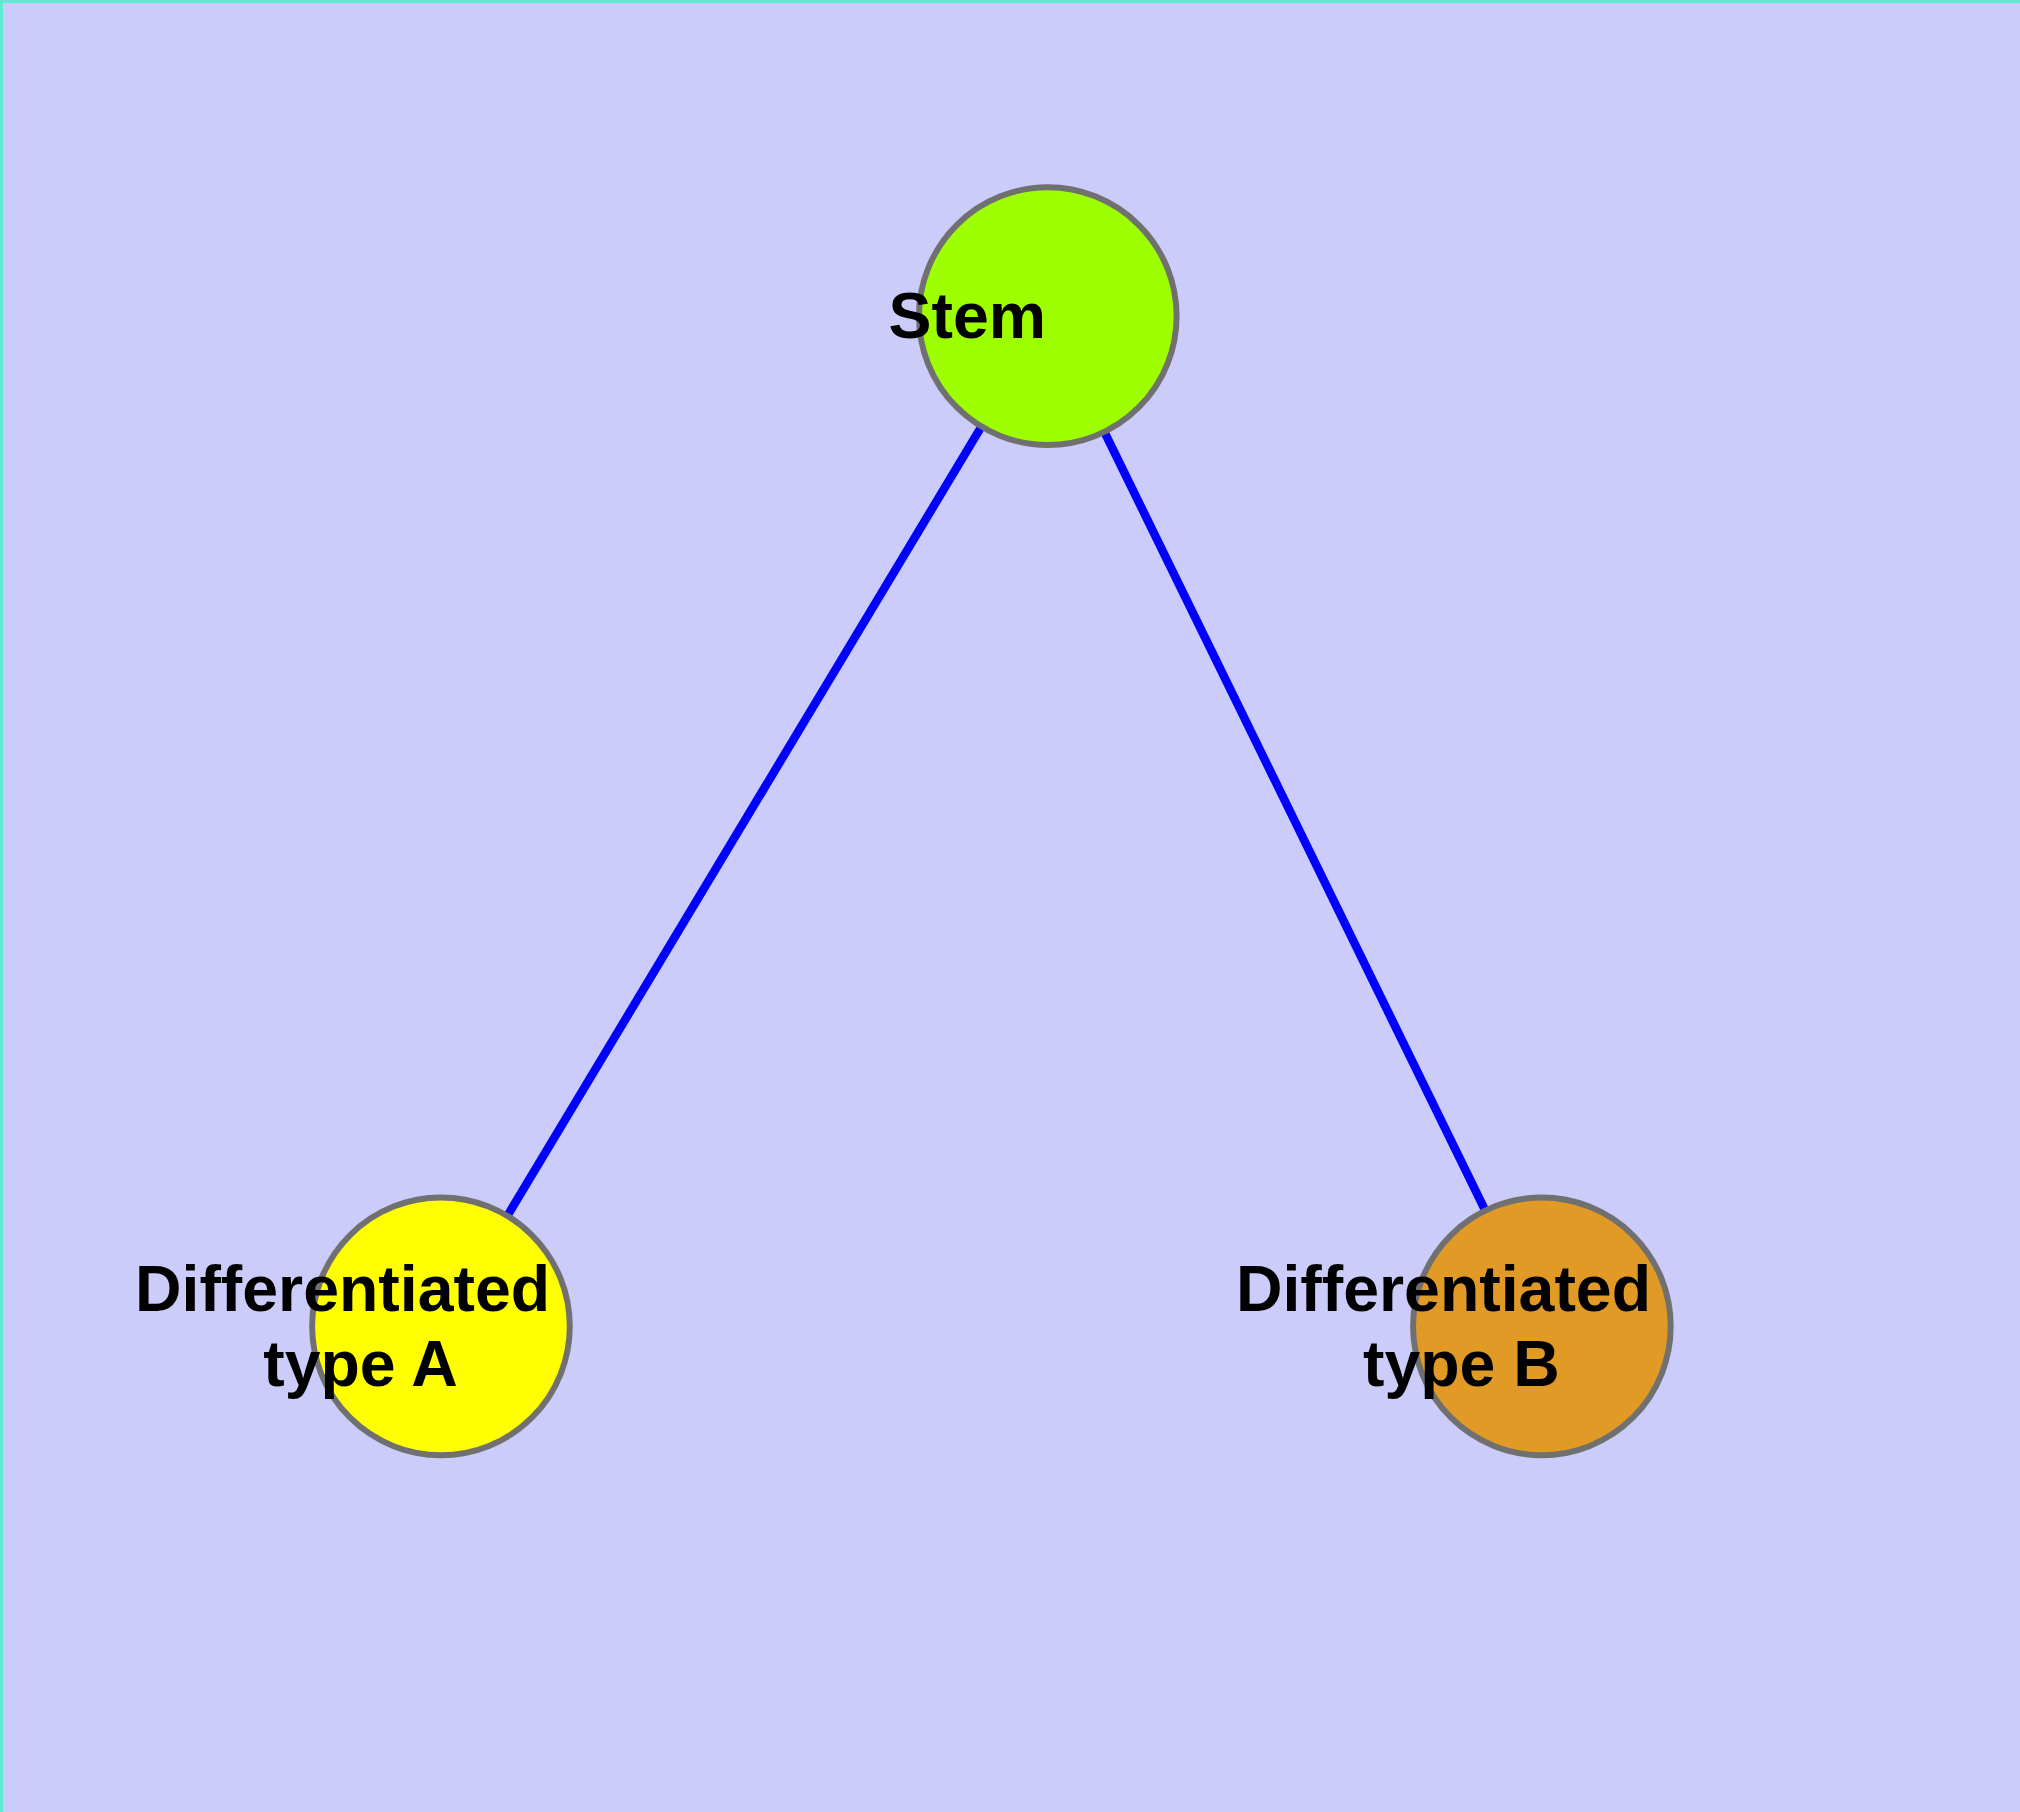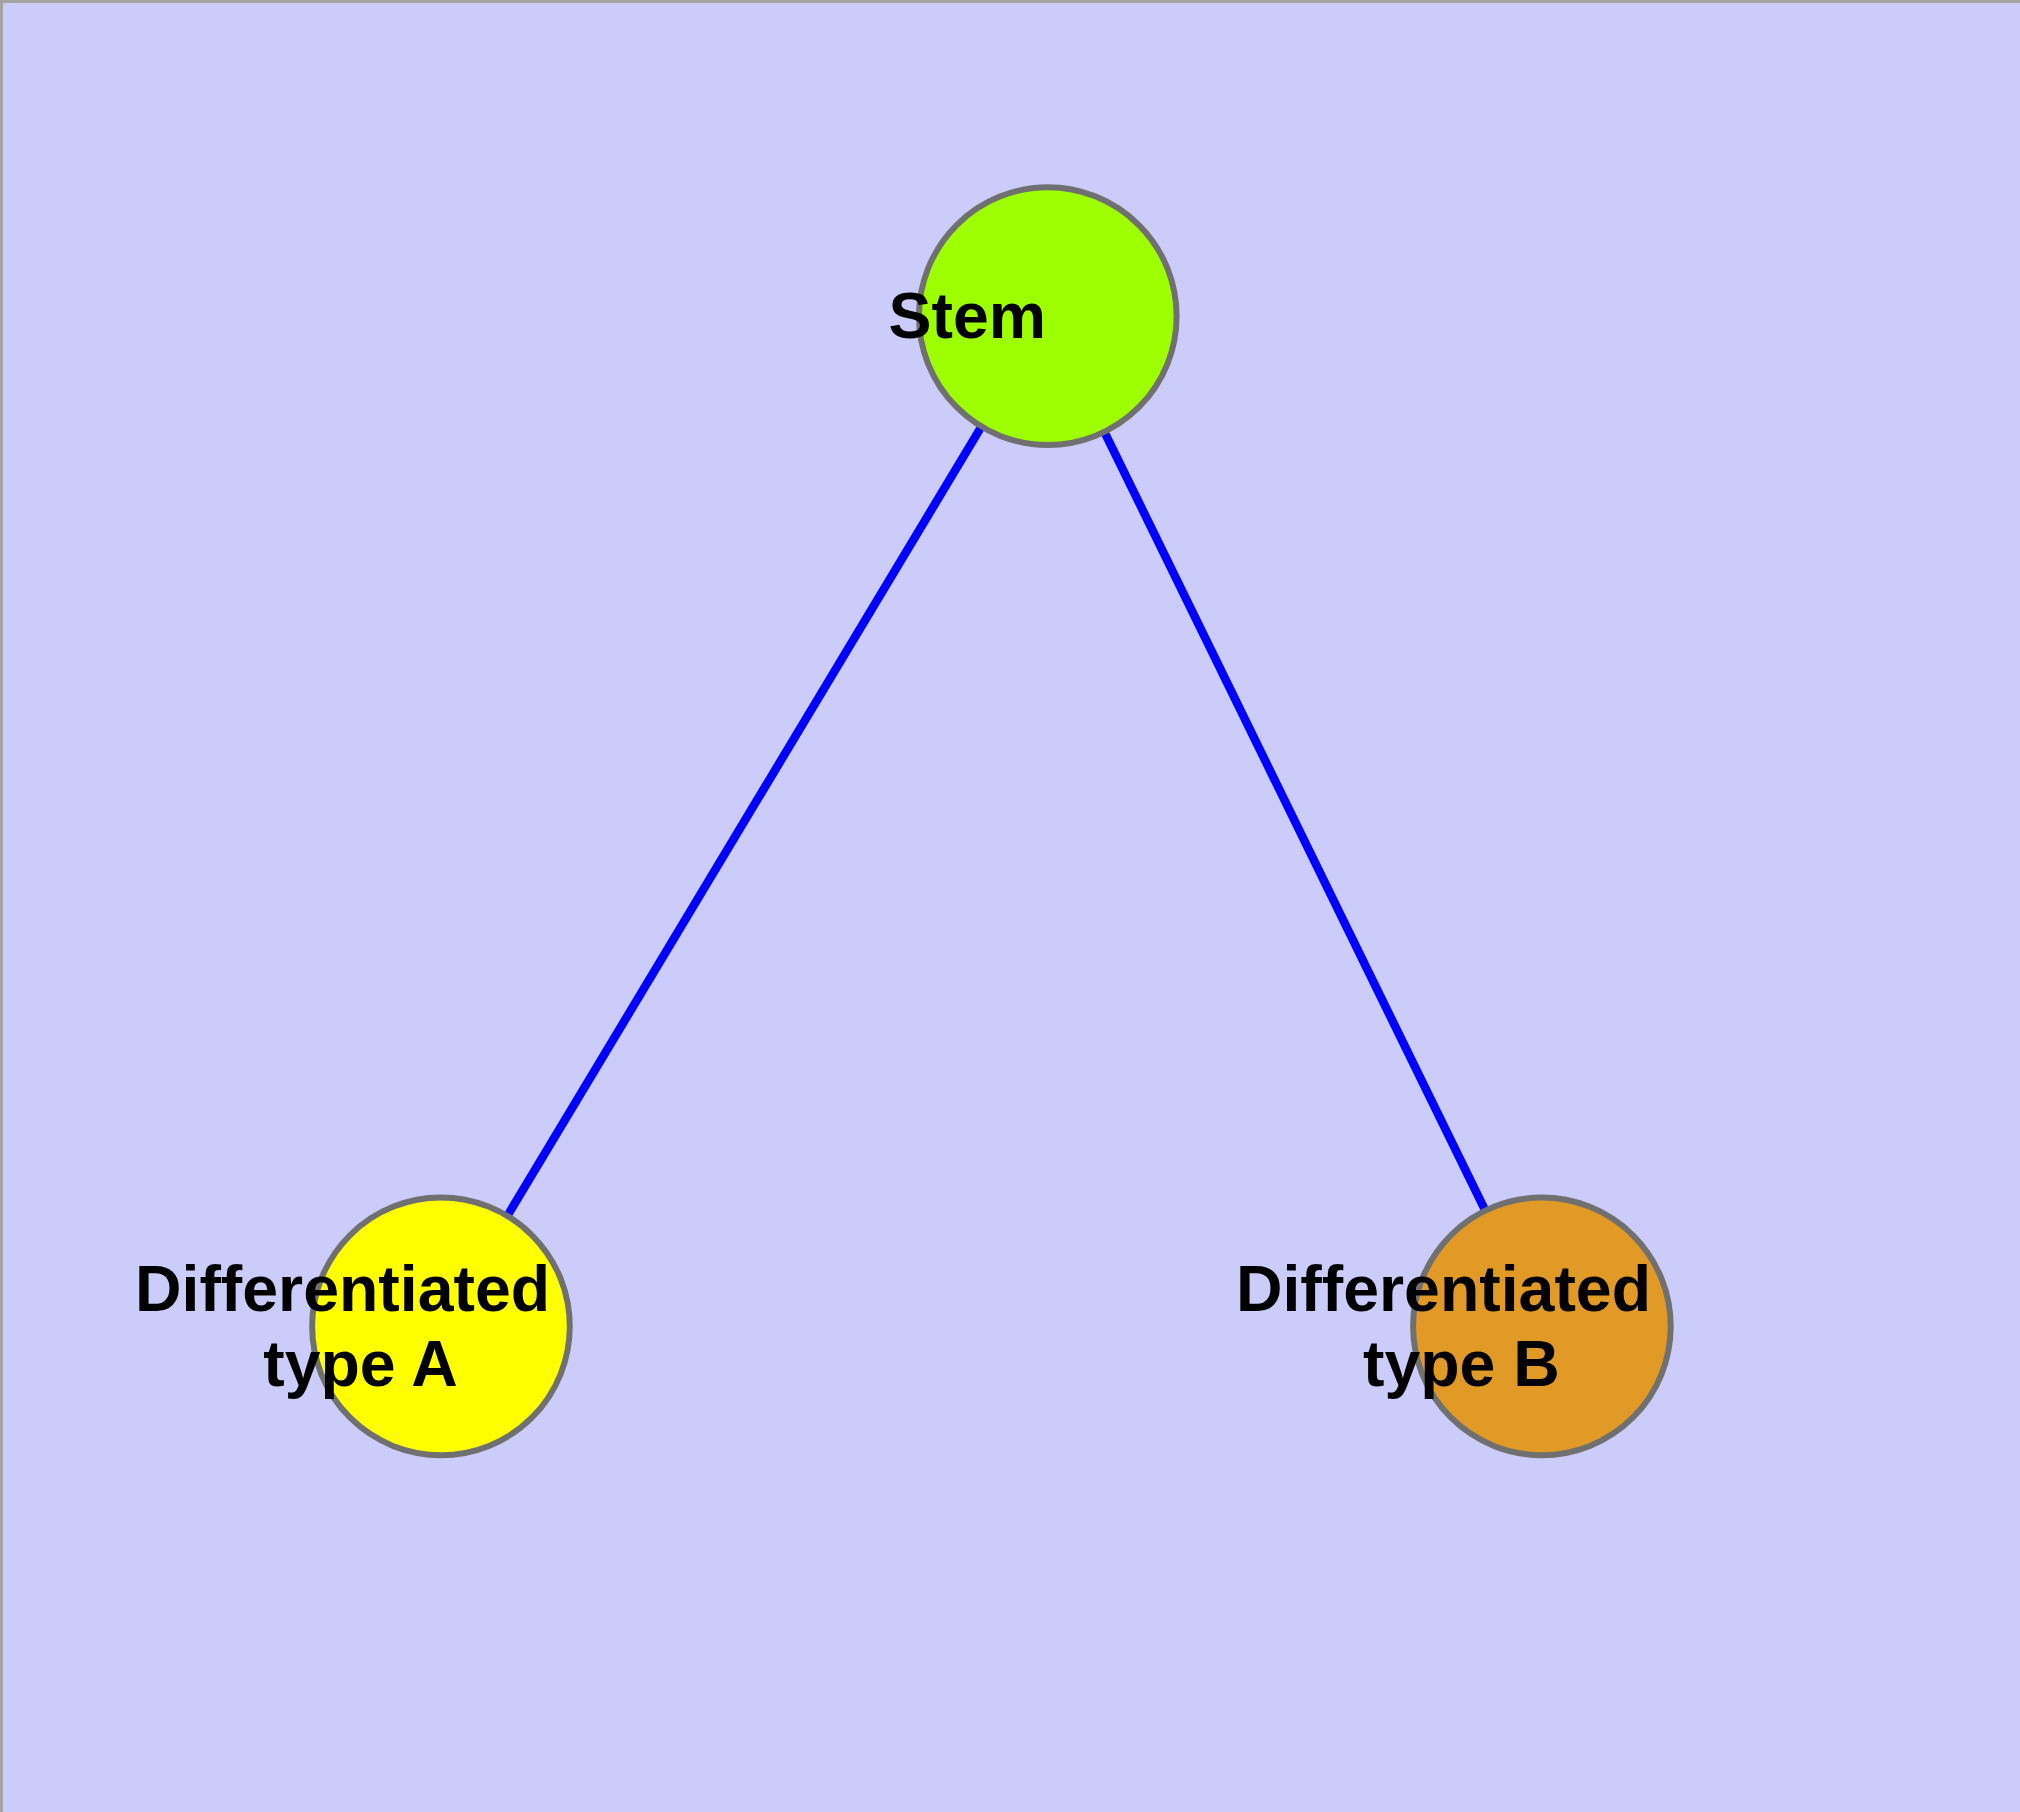--- a/index.html
+++ b/index.html
@@ -48,21 +48,21 @@
     fill: #000000;
     text-anchor: middle;
     dominant-baseline: middle;
     paint-order: normal;
     white-space: pre;
   }
 </style>
 </head>
 <body>
 
-<div id="canvas-root" style="width: 2021px; height: 1812px; background: #a3a3a3;">
+<div id="canvas-root" style="width: 2021px; height: 1812px; background: #5eead4;">
 
   <div id="graph-background" style="background: rgb(204, 204, 250);"></div>
 
   <svg id="graph-svg" viewBox="0 0 2384 2138">
 
     <g>
       <line class="edge-line" x1="1159.7920282190303" y1="499.8713720152458" x2="596.2079717809698" y2="1438.128627984754" stroke="#0000ff" stroke-width="10"></line>
       <line class="edge-line" x1="1301.0251034267073" y1="505.95012570263333" x2="1753.9748965732927" y2="1432.0498742973666" stroke="#0000ff" stroke-width="10"></line>
     </g>
 

